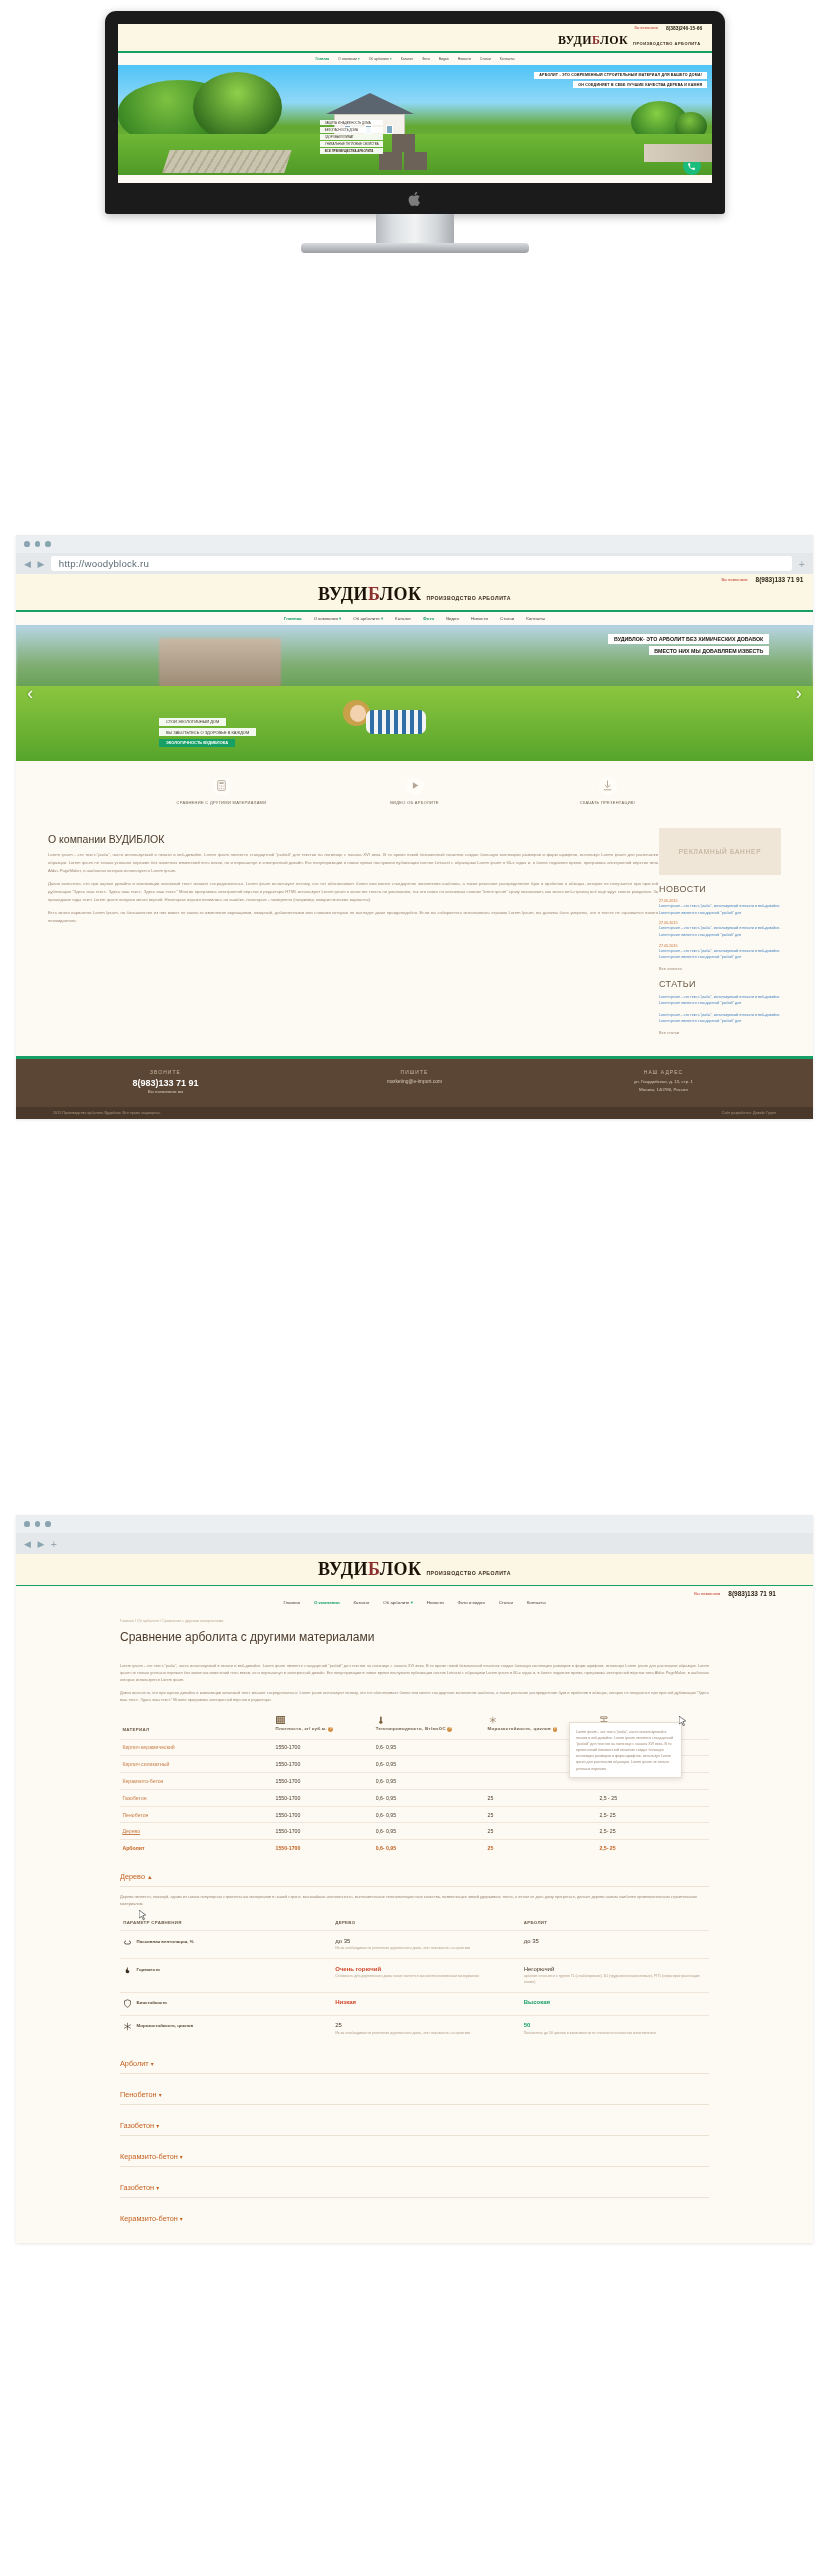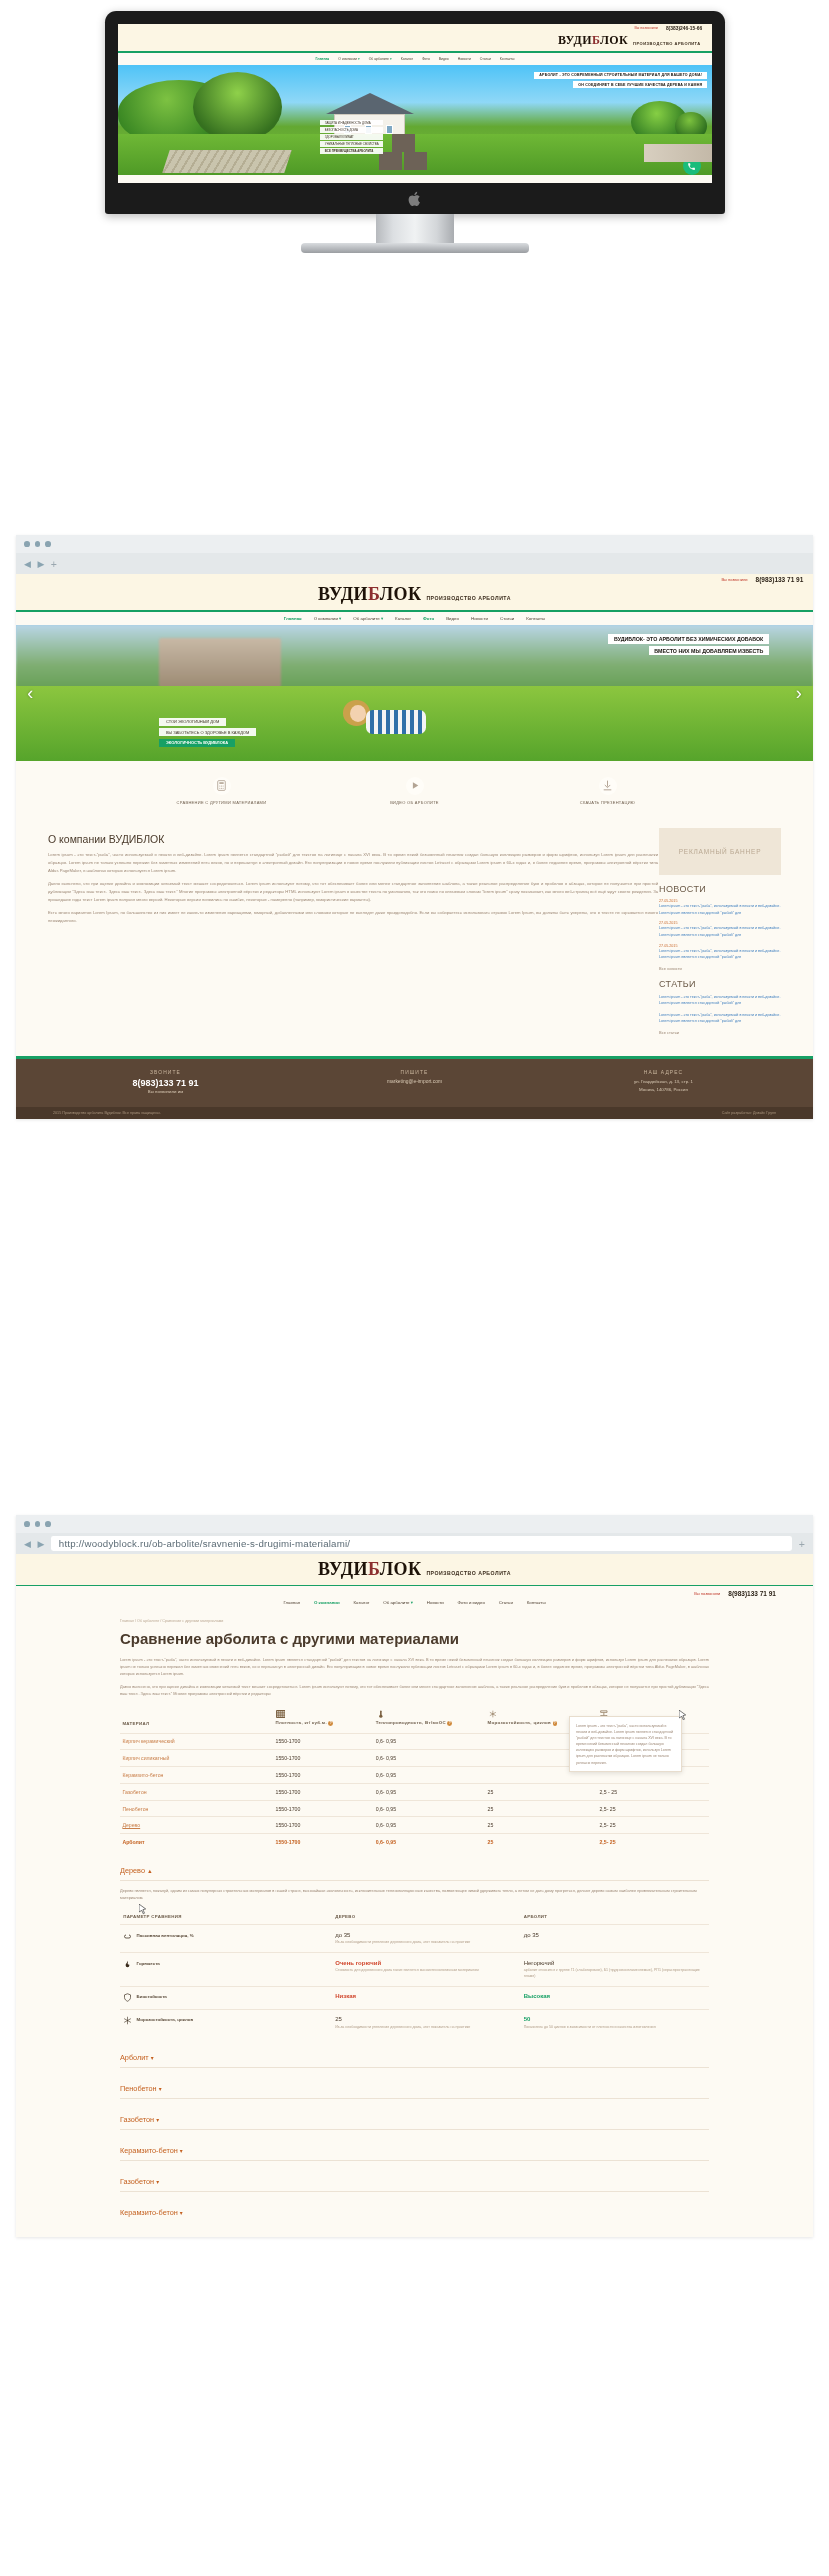--- a/index.html
+++ b/index.html
@@ -141,21 +141,21 @@
   .ft-lbl { font-size:4.9px; letter-spacing:1.1px; color:#cbb79f; margin-bottom:3.2px; }
   .ft-big { font-size:9px; font-weight:bold; color:#fff; }
   .ft-sm { font-size:4.4px; color:#d8c9b4; line-height:1.7; }
   .ft-green { height:2.4px; background:#17a065; }
   .hp-footbar { background:#4a382a; color:#a8937c; font-size:3.7px; padding:4px 37px;
                 display:flex; justify-content:space-between; }
 
   
   .cmp-body { background:#fdfaf3; padding:8px 104px 14.6px; }
   .crumb { font-size:3.7px; color:#bba893; margin-bottom:6.5px; }
-  .cmp-h1 { font-size:15px; color:#4a3a2b; font-weight:bold; margin-bottom:9px; }
+  .cmp-h1 { font-size:12px; color:#4a3a2b; font-weight:normal; margin-bottom:18px; }
   table.cmp { width:100%; border-collapse:collapse; }
   table.cmp th { font-size:4.4px; color:#6b5a48; font-weight:bold; letter-spacing:0.3px;
                  padding:6.5px 2.4px; text-align:left; vertical-align:bottom; }
   table.cmp td { font-size:5.2px; color:#4a3a2b; padding:4.9px 2.4px; border-top:0.8px solid #efe6d9; }
   table.cmp td.mat { color:#c97f4a; }
   table.cmp tr.hl td { color:#c4601f; font-weight:bold; }
   .thico { display:block; width:9.7px; height:8px; margin-bottom:2.4px; }
   .tooltip { position:absolute; width:113px; background:#fff; border:0.8px solid #e8ddcd;
              box-shadow:0 1.6px 4.9px rgba(0,0,0,.12); padding:5.7px 6.5px; font-size:3.6px;
              line-height:1.7; color:#9c8775; }
@@ -263,20 +263,21 @@
 
 <div class="browser sec2">
   <div class="br-bar">
     <span class="dot"></span>
     <span class="dot"></span>
     <span class="dot"></span>
   </div>
   <div class="br-url">
     <span class="nav-arrow">◀</span>
     <span class="nav-arrow">▶</span>
+    <div class="url-box">http://woodyblock.ru</div>
     <span class="url-plus">+</span>
   </div>
 
   <div class="site">
     <div class="site-phonebar" style="font-size:4px;">
       <span class="call-link">Вы позвонили</span>
       <span class="phone-num" style="font-size:6.5px;">8(983)133 71 91</span>
     </div>
     <div class="site-top" style="padding:0 37px 4.9px;justify-content:center;">
       <div class="logo-wrap">
@@ -414,21 +415,20 @@
 
 <div class="browser sec3">
   <div class="br-bar">
     <span class="dot"></span>
     <span class="dot"></span>
     <span class="dot"></span>
   </div>
   <div class="br-url">
     <span class="nav-arrow">◀</span>
     <span class="nav-arrow">▶</span>
-    <div class="url-box">http://woodyblock.ru/ob-arbolite/sravnenie-s-drugimi-materialami/</div>
     <span class="url-plus">+</span>
   </div>
 
   <div class="site">
     <div class="site-top" style="padding:4.9px 37px 4.9px;justify-content:center;">
       <div class="logo-wrap">
         <span class="logo-word" style="font-size:18px;">ВУДИ<span style="color:#8c2f2f;">Б</span>ЛОК</span>
         <span class="logo-sub" style="font-size:5.2px;margin-bottom:4px;">ПРОИЗВОДСТВО АРБОЛИТА</span>
       </div>
     </div>

